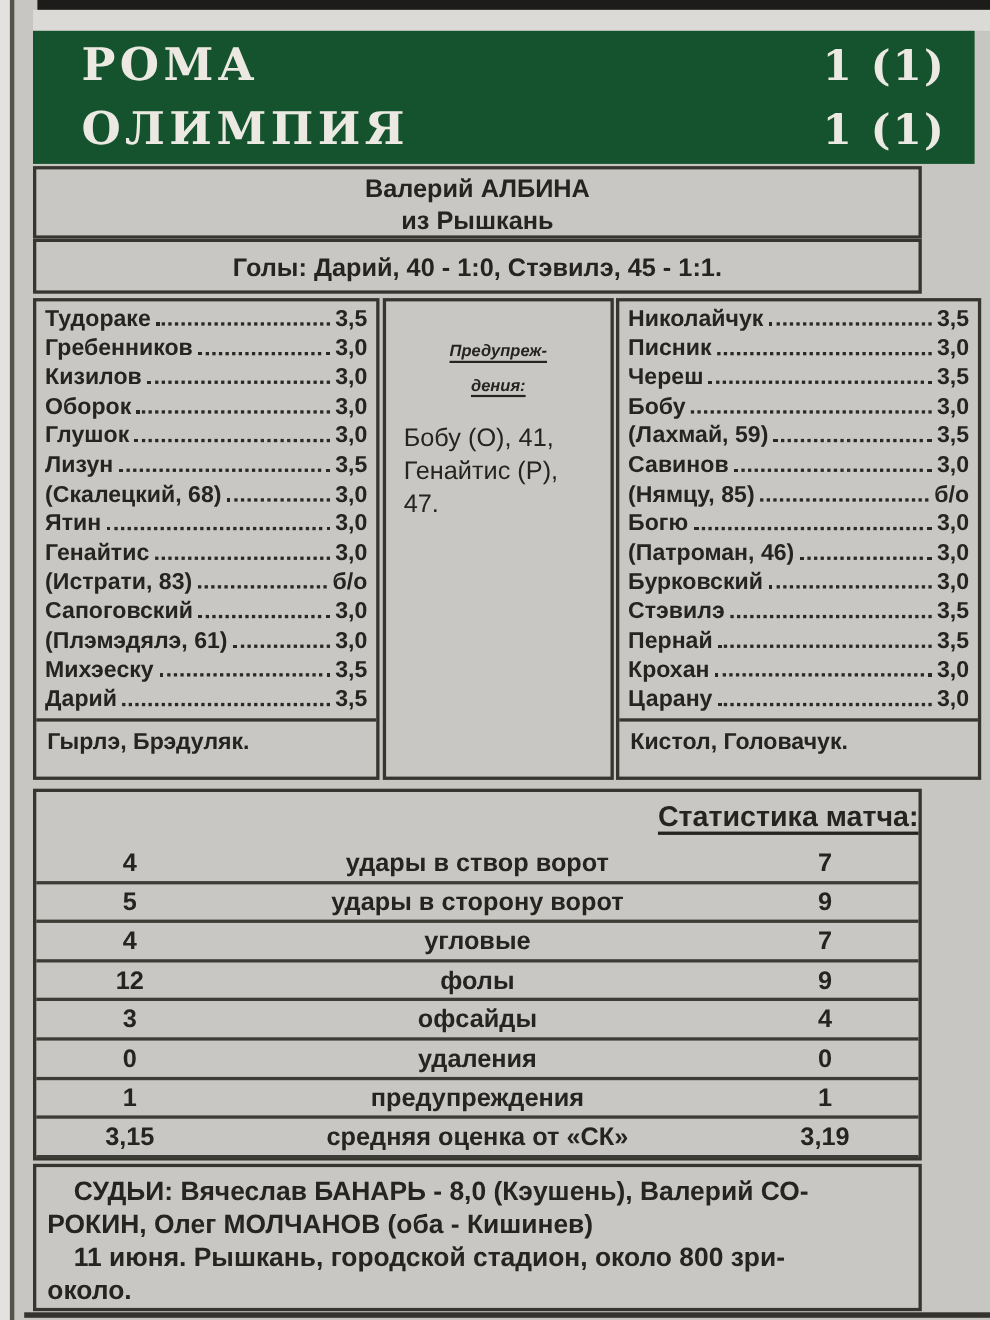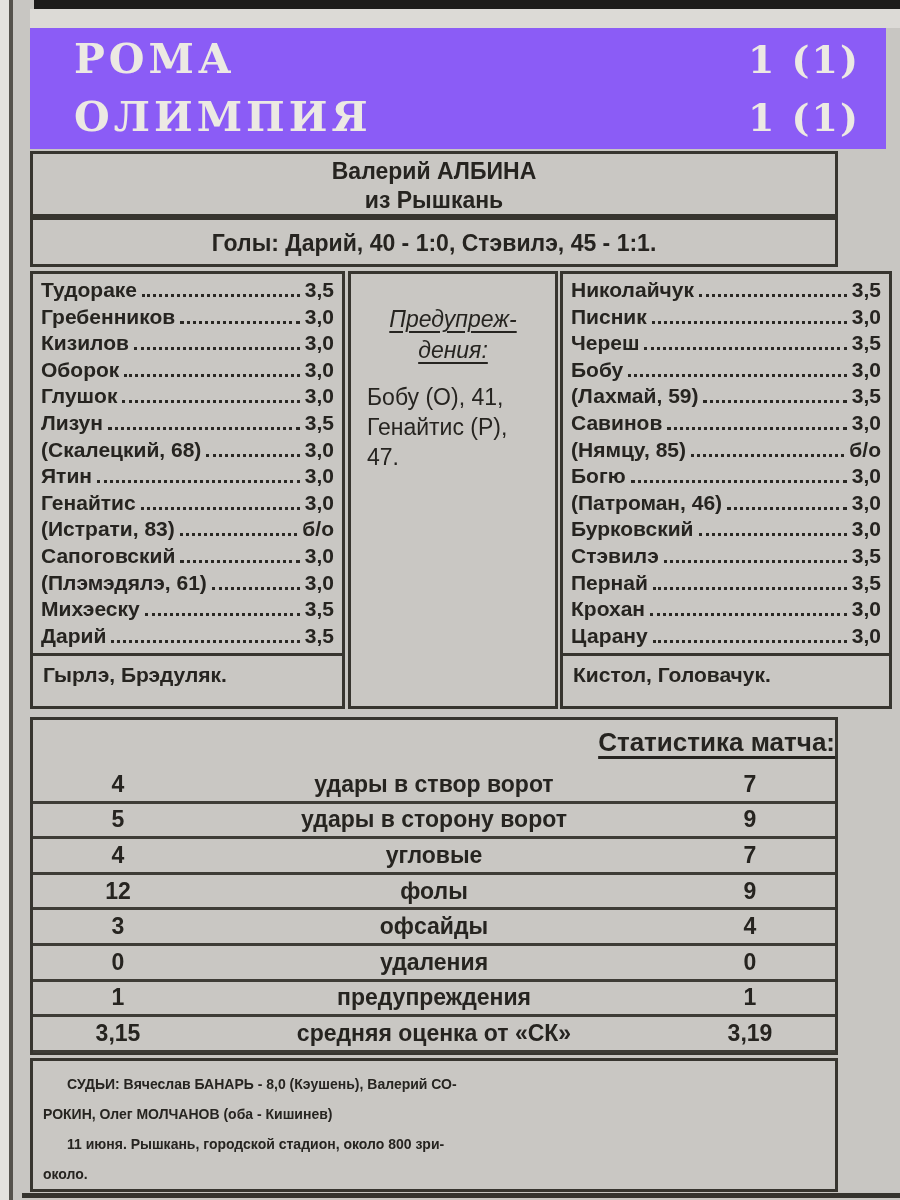--- a/index.html
+++ b/index.html
@@ -12,21 +12,21 @@
   .left-rule{position:absolute;left:9px;top:0;width:4px;height:100%;background:#55524c;}
   .top-strip{position:absolute;left:34px;top:0;right:0;height:9px;background:#1d1c1a;}
   .top-gap{position:absolute;left:30px;top:9px;right:0;height:19px;background:#dcdad6;}
   .bottom-strip{position:absolute;left:22px;top:1193px;right:0;height:5px;background:#35332e;}
 
   .box{position:absolute;left:30px;width:808px;border:3px solid #37352f;box-sizing:border-box;background:#c9c7c3;}
 
   
   .score-header{
     position:absolute;left:30px;top:28px;width:856px;height:121px;
-    background:#8b5cf6;color:#ece9e3;
+    background:#14532d;color:#ece9e3;
     font-family:"DejaVu Serif", serif;font-weight:bold;
   }
   .score-row{display:flex;justify-content:space-between;align-items:center;
     height:58px;padding:0 26px 0 44px;}
   .score-row:first-child{margin-top:2px;}
   .team-name{font-size:41px;letter-spacing:4px;white-space:nowrap;}
   .team-score{font-size:38px;letter-spacing:2px;white-space:nowrap;}
 
   
   .reporter-band{top:151px;height:66px;text-align:center;
@@ -40,34 +40,34 @@
   .col-mid{left:348px;width:210px;text-align:center;padding-top:30px;}
   .col-right{left:560px;width:332px;}
 
   .prow{display:flex;align-items:baseline;font-weight:bold;font-size:21px;height:26.6px;}
   .prow .pname{white-space:nowrap;}
   .prow .leader{flex:1;border-bottom:3px dotted #2a2824;margin:0 5px 5px 5px;min-width:8px;}
   .prow .rating{white-space:nowrap;}
   .reserve-divider{border-top:3px solid #37352f;margin:3px -8px 0 -8px;}
   .reserves{font-weight:bold;font-size:21px;padding:7px 0 0 2px;}
 
-  .warn-title{font-weight:normal;font-style:italic;font-size:23px;line-height:31px;}
+  .warn-title{font-weight:bold;font-style:italic;font-size:15px;line-height:31px;}
   .warn-title span{text-decoration:underline;text-decoration-thickness:2px;text-underline-offset:4px;}
   .warn-body{text-align:left;padding:16px 2px 0 8px;font-size:23px;line-height:30px;}
 
   
   .stats-box{top:717px;height:338px;}
   .stats-title{text-align:right;font-weight:bold;font-size:26px;padding-top:7px;}
   .stats-title span{text-decoration:underline;text-decoration-thickness:3px;text-underline-offset:5px;}
   .stats-rows{margin-top:10px;}
   .stat-row{display:grid;grid-template-columns:170px 1fr 170px;align-items:center;
     height:32.6px;border-bottom:3px solid #3e3c36;font-weight:bold;font-size:23px;text-align:center;}
 
   
-  .referee-box{top:1058px;height:134px;font-weight:bold;font-size:14px;line-height:30px;
+  .referee-box{top:1058px;height:134px;font-weight:bold;font-size:24px;line-height:30px;
     padding:8px 12px 0 10px;}
   .ref-line.indent{padding-left:24px;}
 </style>
 </head>
 <body>
 
 <div class="page">
 
   <div class="left-gutter"></div>
   <div class="left-rule"></div>

